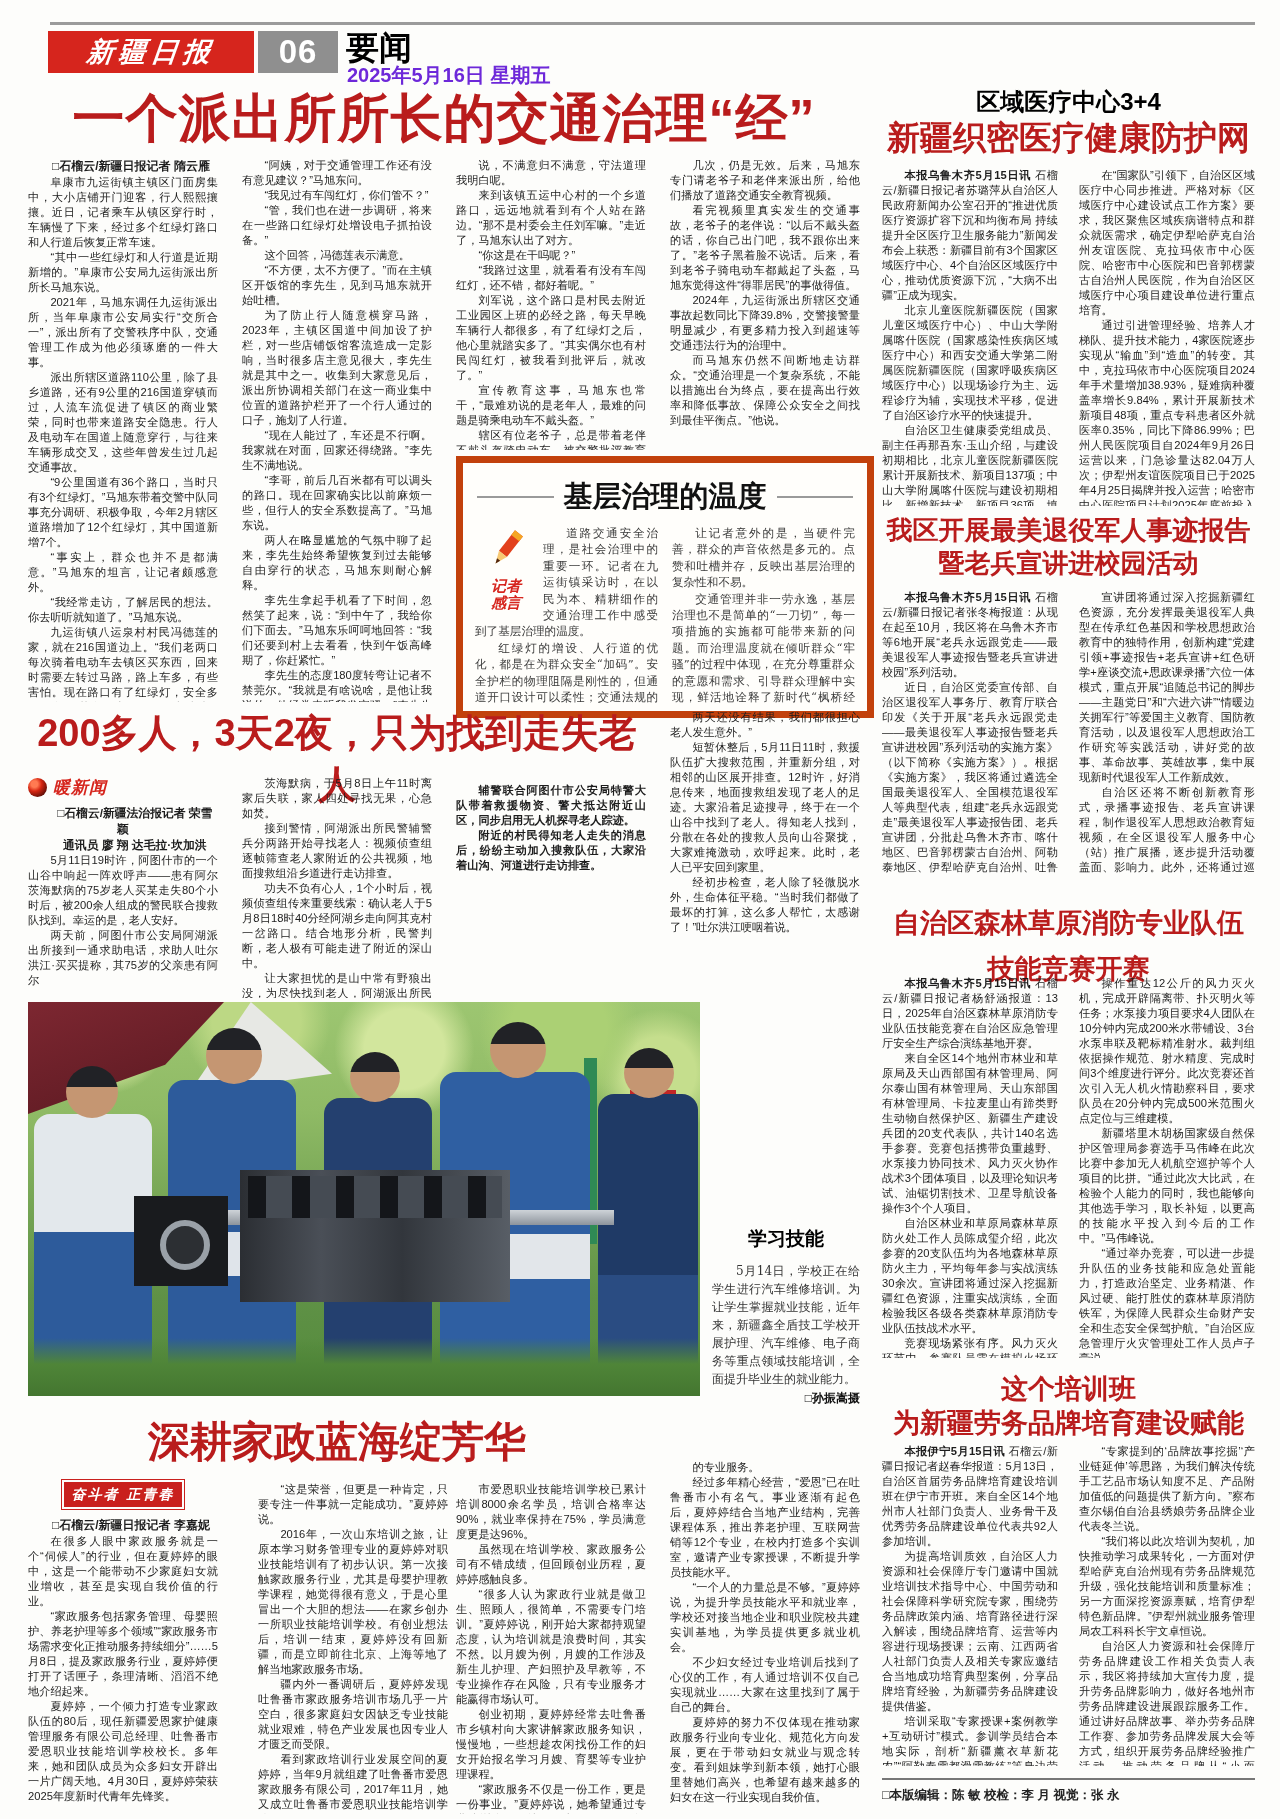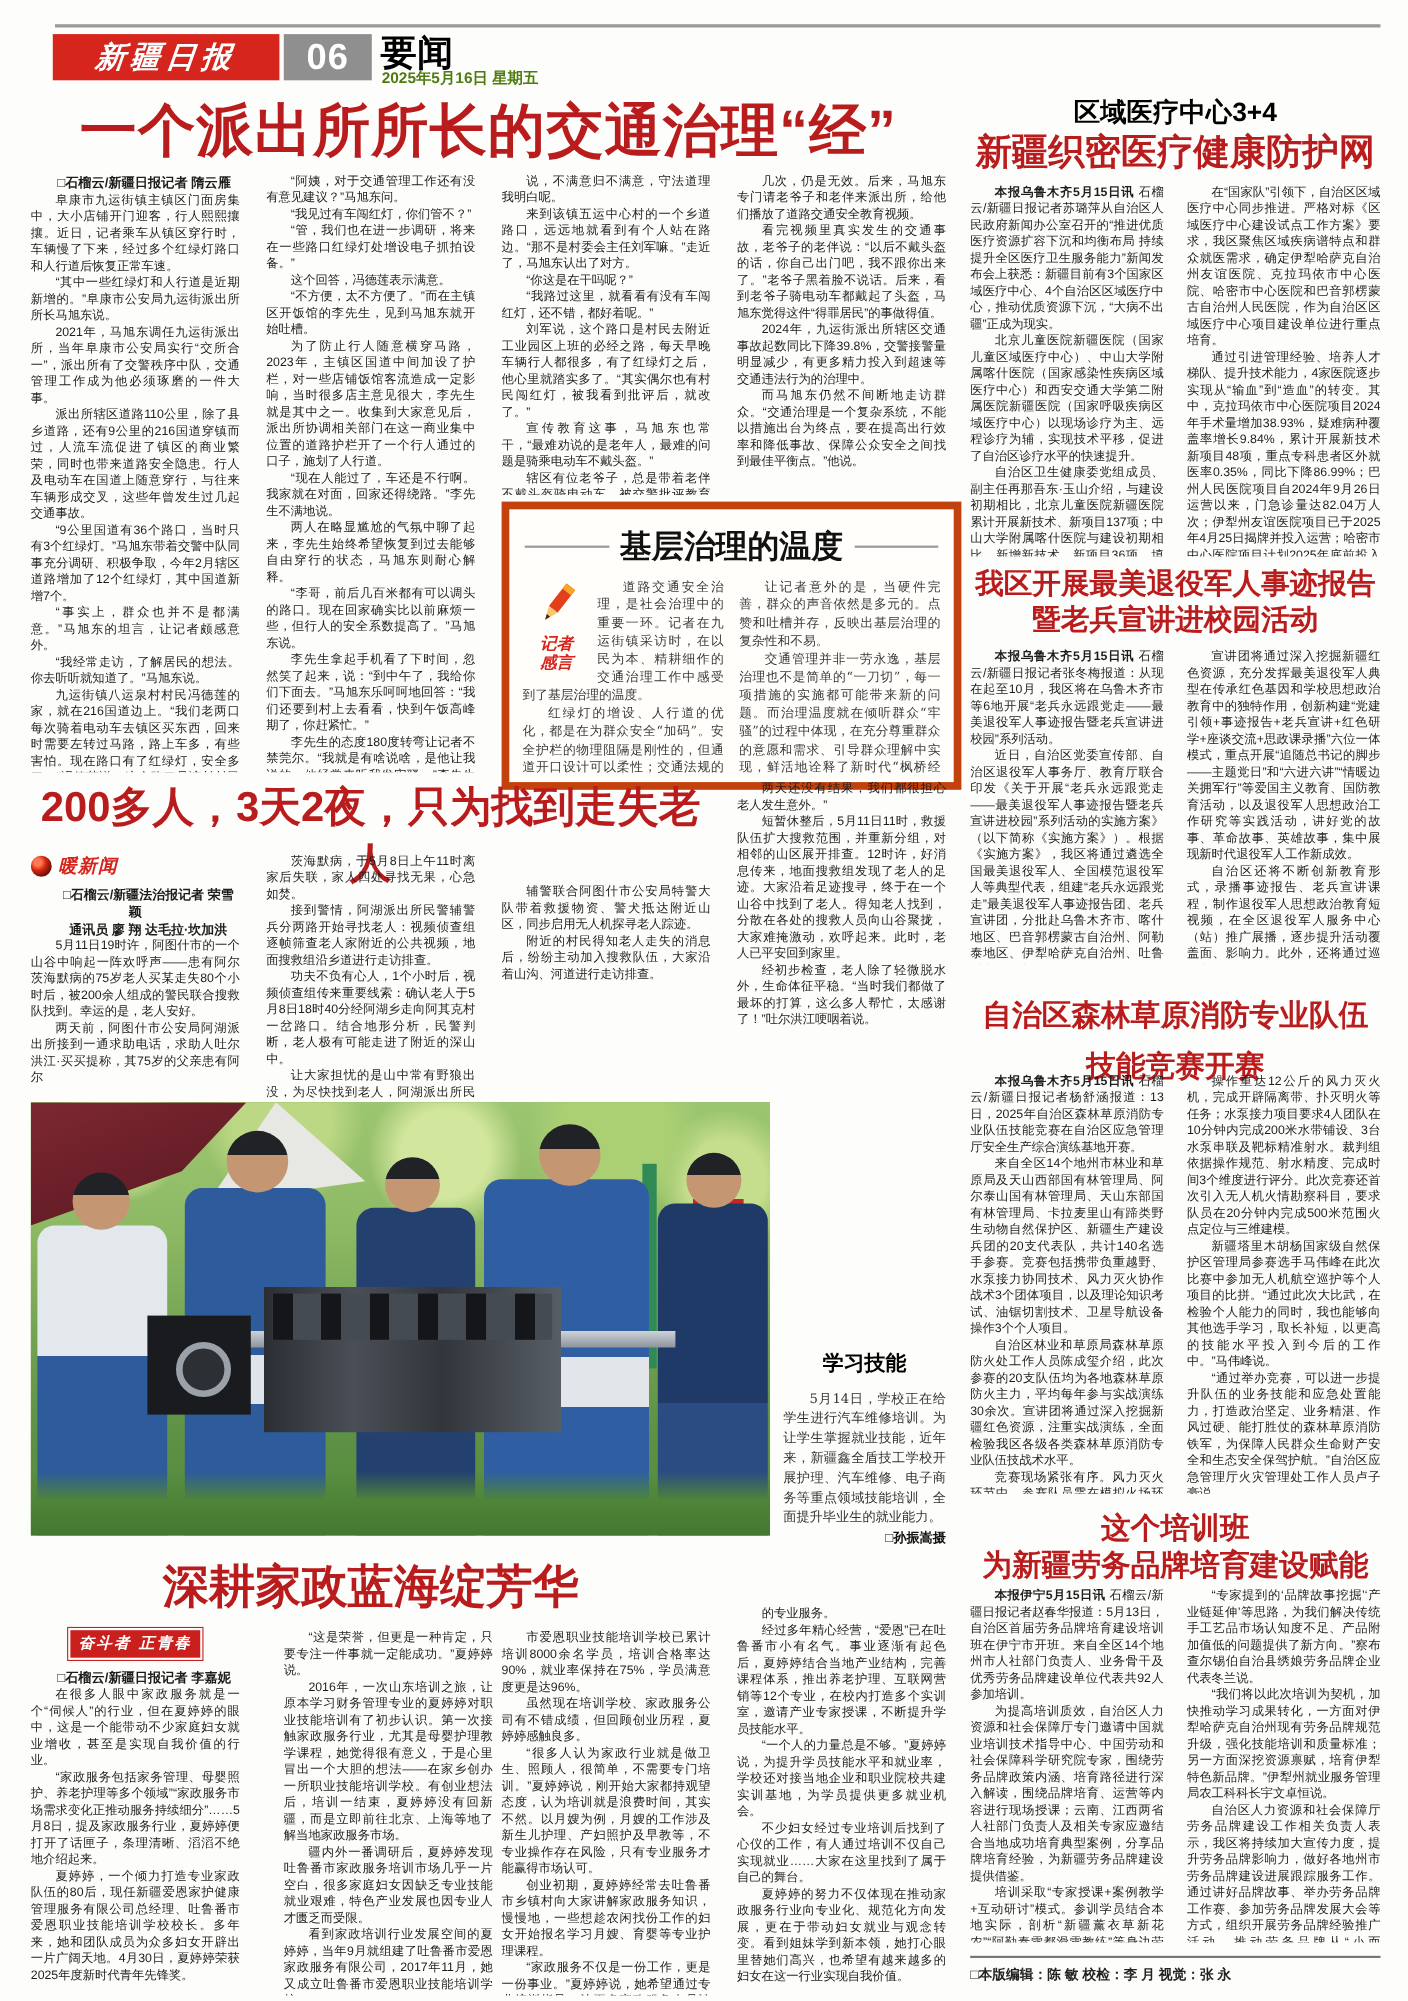--- a/index.html
+++ b/index.html
@@ -9,21 +9,21 @@
   
   #top-rule{left:50px;top:22px;width:1205px;height:3px;background:#9b9b9b;}
   #brand-box{left:48px;top:31px;width:206px;height:42px;background:#d6251d;
              display:flex;align-items:center;justify-content:center;}
   #brand-box span{color:#fff;font-family:"DejaVu Serif",serif;font-style:italic;
              font-weight:bold;font-size:27px;letter-spacing:5px;transform:skewX(-6deg);}
   #pageno-box{left:258px;top:31px;width:80px;height:42px;background:#8f8f8f;
              display:flex;align-items:center;justify-content:center;
              color:#fff;font-size:33px;font-weight:bold;letter-spacing:1px;}
   #section-name{left:346px;top:26px;font-size:33px;font-weight:bold;color:#000;}
-  #edition-date{left:347px;top:62px;font-size:14px;font-weight:bold;color:#4d7c0f;text-align:center;}
+  #edition-date{left:347px;top:62px;font-size:20px;font-weight:bold;color:#6d28d9;text-align:center;}
   
   .headline{font-weight:bold;color:#b91c1c;text-align:center;white-space:pre-line;}
   .col{overflow:hidden;font-size:11.2px;line-height:15px;text-align:justify;color:#1d1d1d;}
   .col p{margin:0;text-indent:2em;}
   .byline{font-weight:bold;font-size:12px;line-height:17px;text-indent:0;margin:2px 0 6px;}
   
   #a1-headline{left:28px;top:84px;width:832px;font-size:52px;letter-spacing:1px;}
   #a1c1{left:28px;top:158px;width:190px;height:544px;}
   #a1c2{left:242px;top:158px;width:190px;height:544px;}
   #a1c3{left:456px;top:158px;width:190px;height:292px;}
@@ -37,21 +37,21 @@
   .cb-col{width:50%;overflow:hidden;height:178px;font-family:"DejaVu Serif",serif;
           font-size:11.6px;line-height:16.4px;color:#3a3a3a;text-align:justify;}
   .cb-col p{margin:0;text-indent:2em;}
   .cb-icon{float:left;width:62px;height:84px;margin:2px 6px 0 0;text-align:center;}
   .cb-icon .tag{color:#d6251d;font-weight:bold;font-size:15px;line-height:17px;
           font-family:"Liberation Sans",sans-serif;font-style:italic;}
   
   #a2-headline{left:28px;top:708px;width:618px;font-size:38px;}
   #a2c1{left:28px;top:776px;width:190px;height:222px;}
   #a2c2{left:242px;top:776px;width:190px;height:222px;}
-  #a2c3{left:456px;top:804px;width:190px;height:222px;}
+  #a2c3{left:456px;top:783px;width:190px;height:222px;font-weight:bold;}
   #a2c4{left:670px;top:710px;width:190px;height:288px;}
   .warm-row{display:flex;align-items:center;gap:6px;margin:2px 0 8px;}
   .warm-orb{width:19px;height:19px;border-radius:50%;
       background:radial-gradient(circle at 34% 32%,#ff7a52 0 18%,#d62612 40%,#5c0d06 78%,#1c0402 100%);}
   .warm-label{color:#d6251d;font-weight:bold;font-style:italic;font-size:17px;letter-spacing:1px;}
   .byline2{font-weight:bold;font-size:11.8px;line-height:16px;text-align:center;margin-bottom:6px;}
   
   #photo{left:28px;top:1002px;width:672px;height:394px;overflow:hidden;background:#7fae58;}
   #photo div{position:absolute;}
   .ph-foliage{inset:0;background:
@@ -142,22 +142,22 @@
     </div>
 </div>
 <div class="abs col" id="a1c2">
     <p>“阿姨，对于交通管理工作还有没有意见建议？”马旭东问。</p>
     <p>“我见过有车闯红灯，你们管不？”</p>
     <p>“管，我们也在进一步调研，将来在一些路口红绿灯处增设电子抓拍设备。”</p>
     <p>这个回答，冯德莲表示满意。</p>
     <p>“不方便，太不方便了。”而在主镇区开饭馆的李先生，见到马旭东就开始吐槽。</p>
     <p>为了防止行人随意横穿马路，2023年，主镇区国道中间加设了护栏，对一些店铺饭馆客流造成一定影响，当时很多店主意见很大，李先生就是其中之一。收集到大家意见后，派出所协调相关部门在这一商业集中位置的道路护栏开了一个行人通过的口子，施划了人行道。</p>
     <p>“现在人能过了，车还是不行啊。我家就在对面，回家还得绕路。”李先生不满地说。</p>
+    <p>“李哥，前后几百米都有可以调头的路口。现在回家确实比以前麻烦一些，但行人的安全系数提高了。”马旭东说。</p>
     <p>两人在略显尴尬的气氛中聊了起来，李先生始终希望恢复到过去能够自由穿行的状态，马旭东则耐心解释。</p>
-    <p>“李哥，前后几百米都有可以调头的路口。现在回家确实比以前麻烦一些，但行人的安全系数提高了。”马旭东说。</p>
     <p>李先生拿起手机看了下时间，忽然笑了起来，说：“到中午了，我给你们下面去。”马旭东乐呵呵地回答：“我们还要到村上去看看，快到午饭高峰期了，你赶紧忙。”</p>
     <p>李先生的态度180度转弯让记者不禁莞尔。“我就是有啥说啥，是他让我说的。他经常来听我发牢骚。”李先生对记者</p>
   </div>
 <div class="abs col" id="a1c3">
     <p>说，不满意归不满意，守法道理我明白呢。</p>
     <p>来到该镇五运中心村的一个乡道路口，远远地就看到有个人站在路边。“那不是村委会主任刘军嘛。”走近了，马旭东认出了对方。</p>
     <p>“你这是在干吗呢？”</p>
     <p>“我路过这里，就看看有没有车闯红灯，还不错，都好着呢。”</p>
     <p>刘军说，这个路口是村民去附近工业园区上班的必经之路，每天早晚车辆行人都很多，有了红绿灯之后，他心里就踏实多了。“其实偶尔也有村民闯红灯，被我看到批评后，就改了。”</p>
     <p>宣传教育这事，马旭东也常干，“最难劝说的是老年人，最难的问题是骑乘电动车不戴头盔。”</p>

